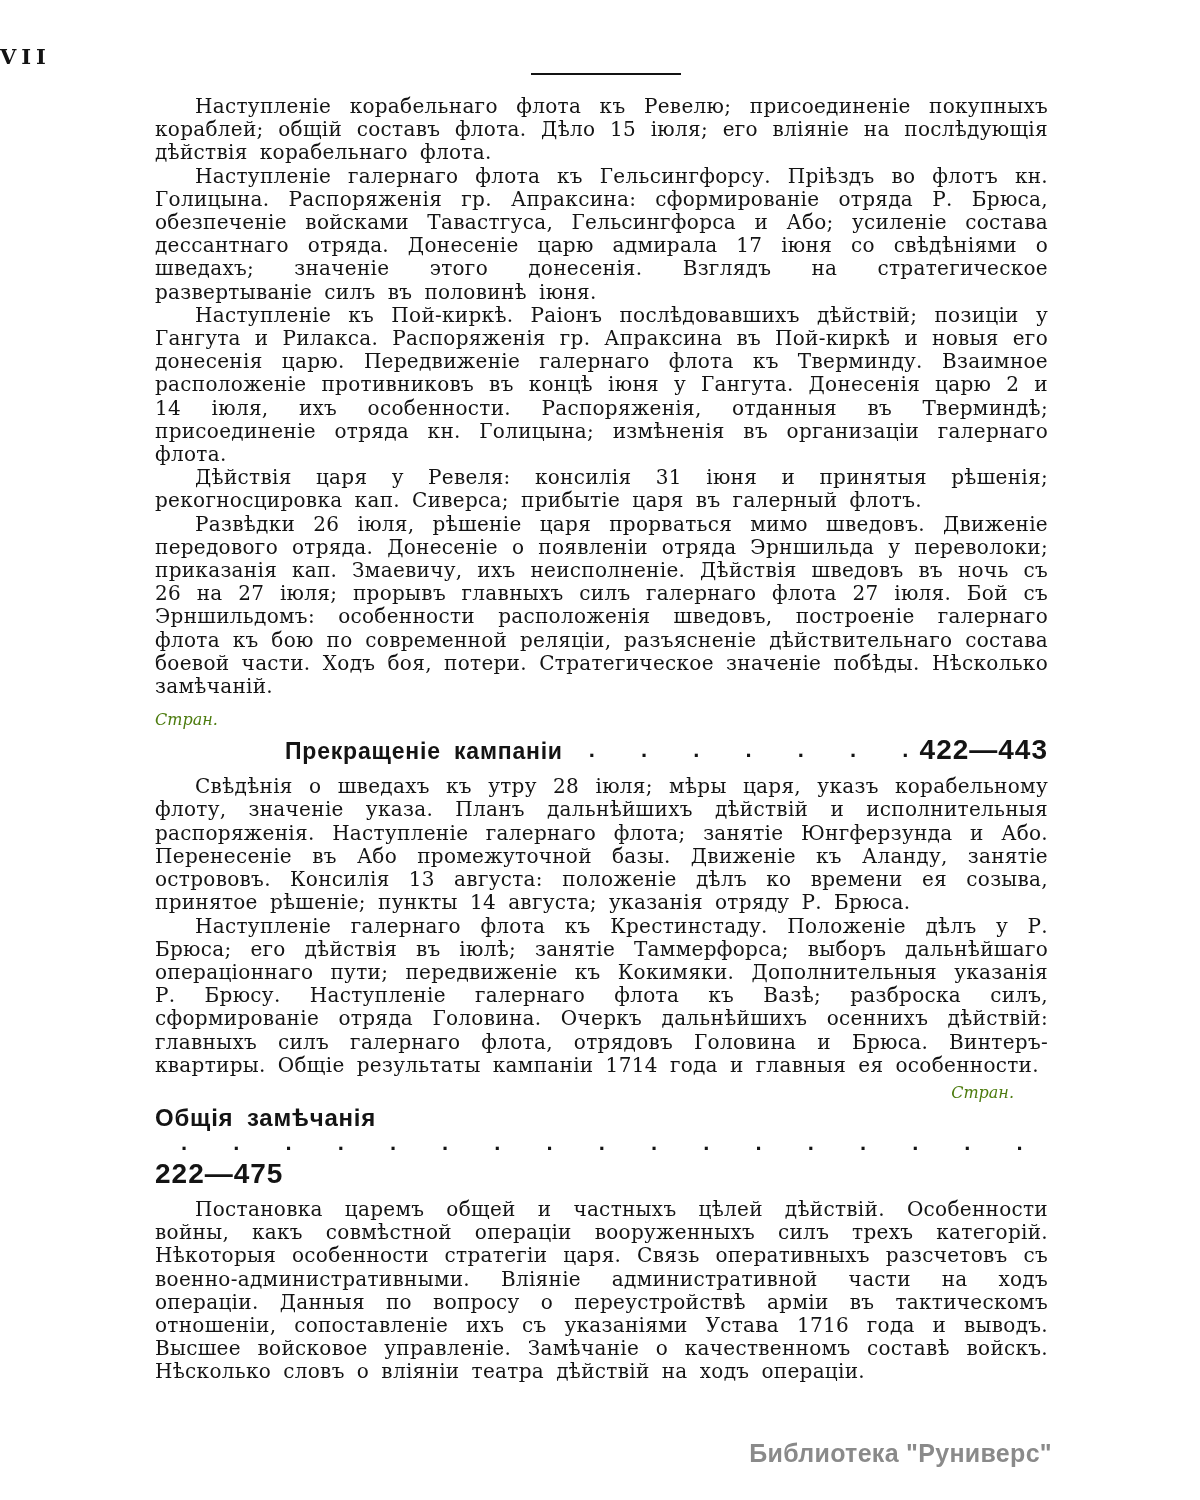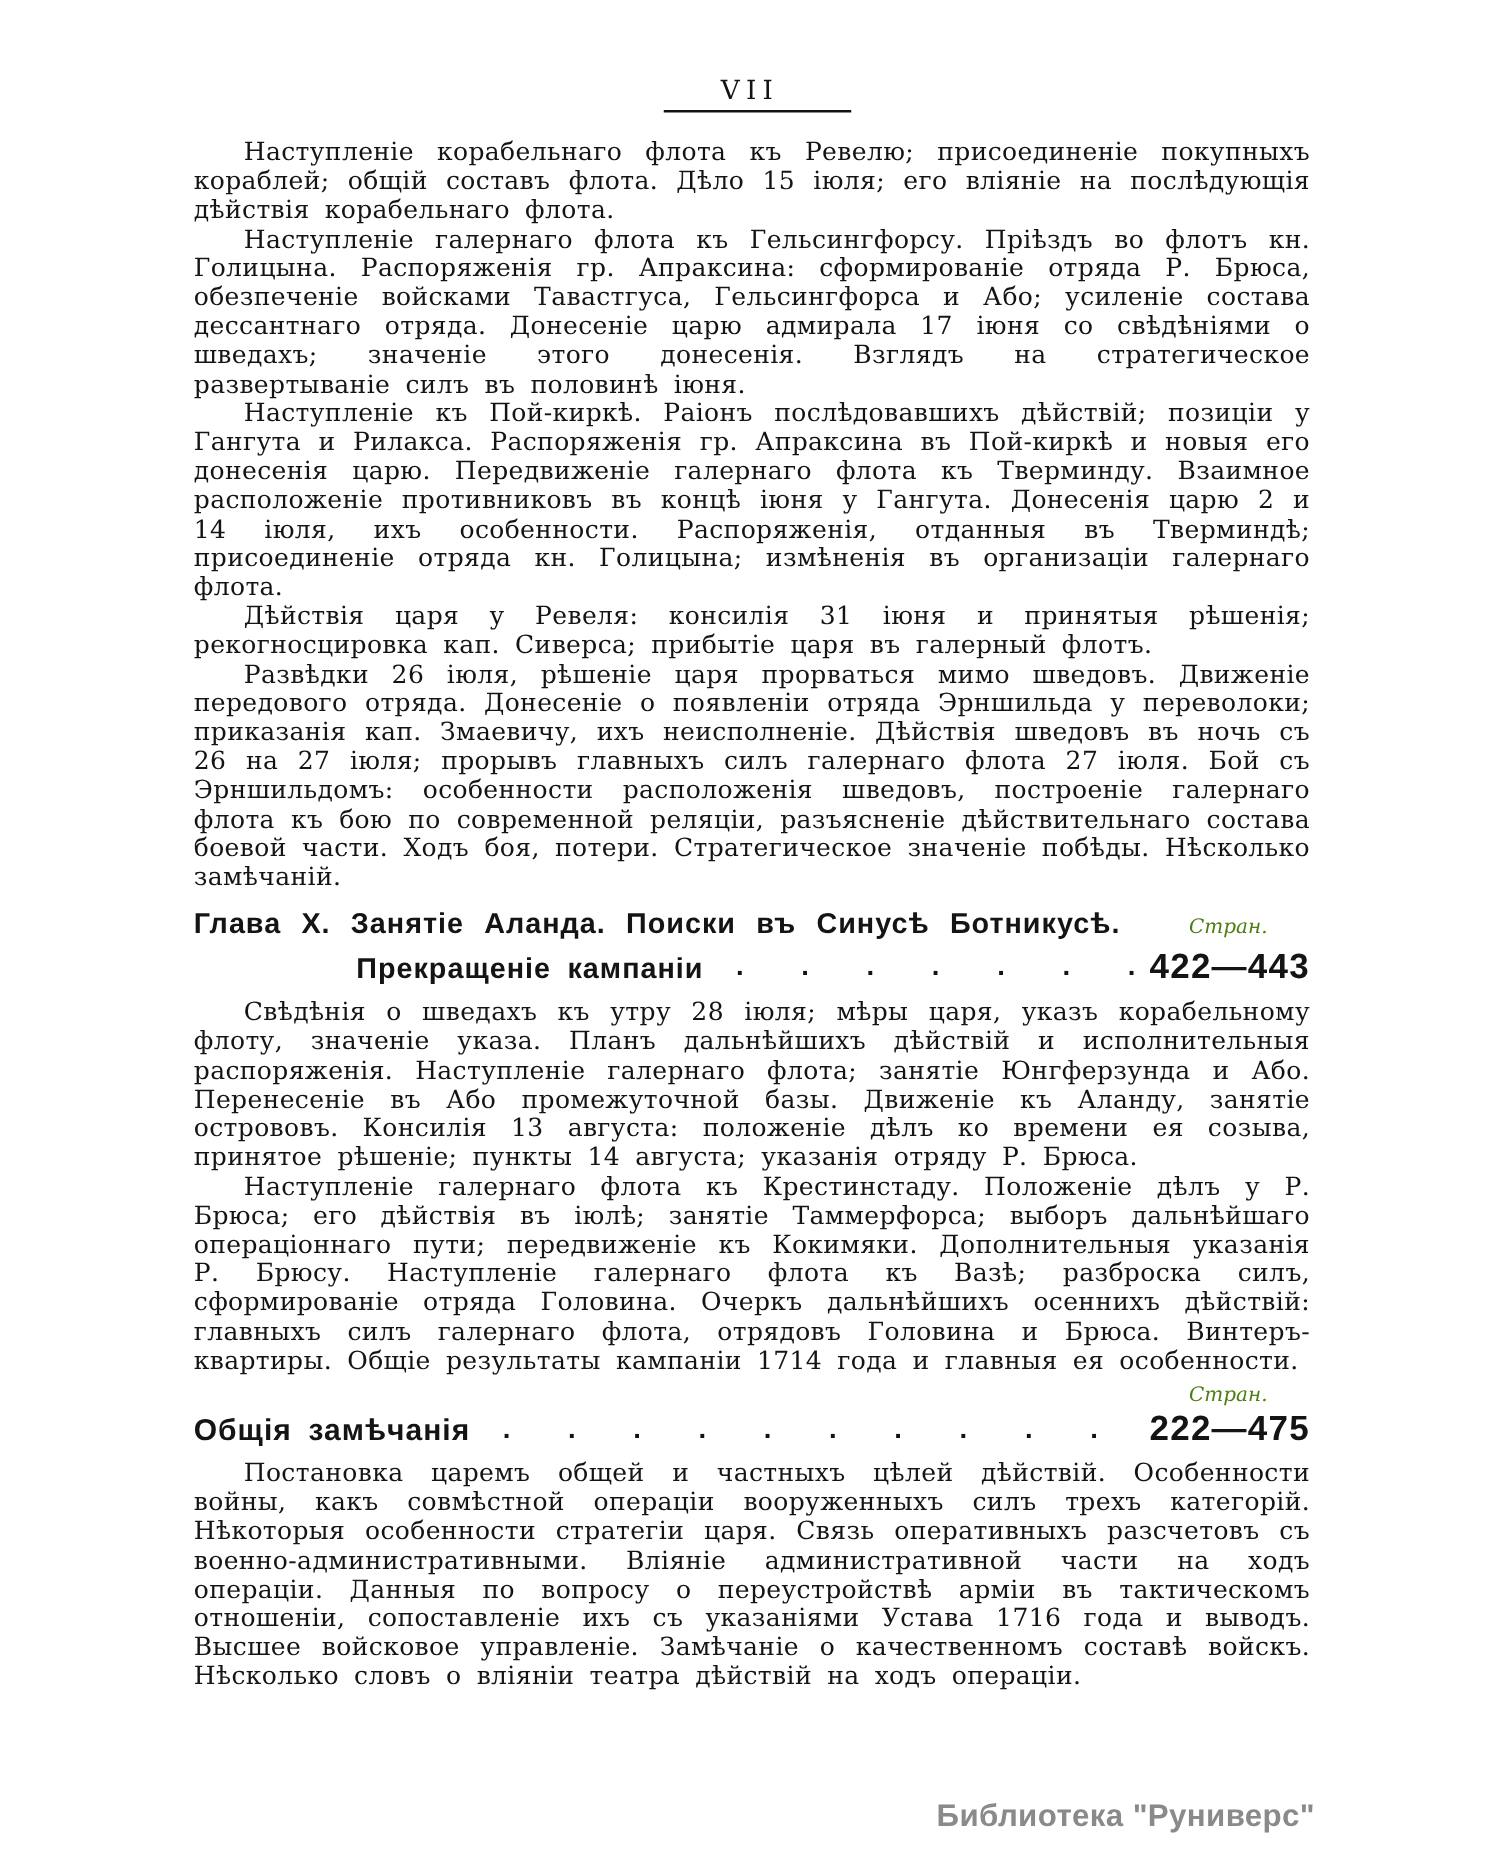--- a/index.html
+++ b/index.html
@@ -10,24 +10,23 @@
   .page {
     position: relative;
     width: 1200px;
     height: 1500px;
     background: #ffffff;
     overflow: hidden;
     font-family: "DejaVu Serif", serif;
     color: #141414;
   }
   .folio {
-    margin-top: 60px;
-    text-align: center;
+    margin-top: 44px;
     font-size: 21px;
-    font-weight: normal;
+    font-weight: bold;
     letter-spacing: 5px;
     color: #131313;
   }
   .folio-rule {
     width: 150px;
     height: 0;
     border-bottom: 2.5px solid #131313;
     margin: 4px auto 0 auto;
     transform: translateX(6px);
   }
@@ -100,20 +99,21 @@
     margin-top: 6px;
     text-align: right;
   }
   .general-heading-line {
     display: flex;
     align-items: baseline;
     font-family: "Liberation Sans", sans-serif;
     font-weight: bold;
     margin-top: 2px;
     margin-bottom: 8px;
+    flex-direction: column;
   }
   .general-title {
     font-size: 24px;
     letter-spacing: 0.8px;
     word-spacing: 6px;
     white-space: nowrap;
   }
   .watermark {
     position: absolute;
     right: 148px;
@@ -136,21 +136,20 @@
   <div class="toc-body">
 
     <p class="para">Наступленіе корабельнаго флота къ Ревелю; присоединеніе покупныхъ кораблей; общій составъ флота. Дѣло 15 іюля; его вліяніе на послѣдующія дѣйствія корабельнаго флота.</p>
     <p class="para">Наступленіе галернаго флота къ Гельсингфорсу. Пріѣздъ во флотъ кн. Голицына. Распоряженія гр. Апраксина: сформированіе отряда Р. Брюса, обезпеченіе войсками Тавастгуса, Гельсингфорса и Або; усиленіе состава дессантнаго отряда. Донесеніе царю адмирала 17 іюня со свѣдѣніями о шведахъ; значеніе этого донесенія. Взглядъ на стратегическое развертываніе силъ въ половинѣ іюня.</p>
     <p class="para">Наступленіе къ Пой-киркѣ. Раіонъ послѣдовавшихъ дѣйствій; позиціи у Гангута и Рилакса. Распоряженія гр. Апраксина въ Пой-киркѣ и новыя его донесенія царю. Передвиженіе галернаго флота къ Тверминду. Взаимное расположеніе противниковъ въ концѣ іюня у Гангута. Донесенія царю 2 и 14 іюля, ихъ особенности. Распоряженія, отданныя въ Тверминдѣ; присоединеніе отряда кн. Голицына; измѣненія въ организаціи галернаго флота.</p>
     <p class="para">Дѣйствія царя у Ревеля: консилія 31 іюня и принятыя рѣшенія; рекогносцировка кап. Сиверса; прибытіе царя въ галерный флотъ.</p>
     <p class="para">Развѣдки 26 іюля, рѣшеніе царя прорваться мимо шведовъ. Движеніе передового отряда. Донесеніе о появленіи отряда Эрншильда у переволоки; приказанія кап. Змаевичу, ихъ неисполненіе. Дѣйствія шведовъ въ ночь съ 26 на 27 іюля; прорывъ главныхъ силъ галернаго флота 27 іюля. Бой съ Эрншильдомъ: особенности расположенія шведовъ, построеніе галернаго флота къ бою по современной реляціи, разъясненіе дѣйствительнаго состава боевой части. Ходъ боя, потери. Стратегическое значеніе побѣды. Нѣсколько замѣчаній.</p>
 
     <div class="chapter-heading">
       <div class="chapter-line1">
-        <span class="chapter-title1">Глава X. Занятіе Аланда. Поиски въ Синусѣ Ботникусѣ.</span>
         <span class="pages-label">Стран.</span>
       </div>
       <div class="chapter-line2">
         <span class="chapter-title2">Прекращеніе кампаніи</span>
         <span class="leader-dots">. . . . . . . . .</span>
         <span class="page-range">422—443</span>
       </div>
     </div>
 
     <p class="para">Свѣдѣнія о шведахъ къ утру 28 іюля; мѣры царя, указъ корабельному флоту, значеніе указа. Планъ дальнѣйшихъ дѣйствій и исполнительныя распоряженія. Наступленіе галернаго флота; занятіе Юнгферзунда и Або. Перенесеніе въ Або промежуточной базы. Движеніе къ Аланду, занятіе острововъ. Консилія 13 августа: положеніе дѣлъ ко времени ея созыва, принятое рѣшеніе; пункты 14 августа; указанія отряду Р. Брюса.</p>

